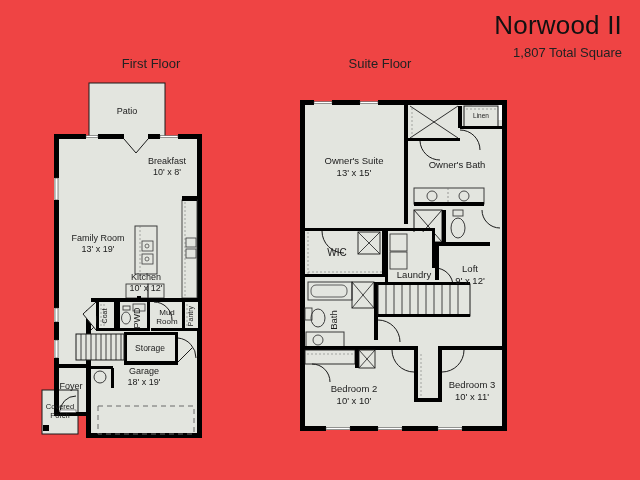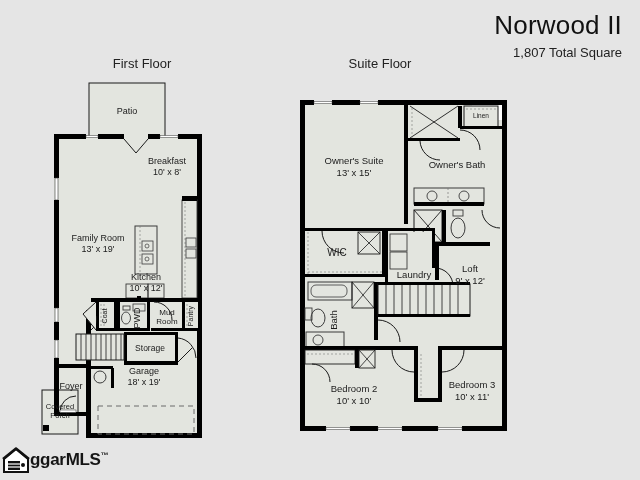--- a/index.html
+++ b/index.html
@@ -13,21 +13,21 @@
     overflow: hidden;
     font-family: "Liberation Sans", sans-serif;
     color: #1a1a1a;
     position: relative;
   }
   #root {
     position: absolute;
     left: 0; top: 0;
     width: 640px;
     height: 480px;
-    background: #e5e5e5;
+    background: #ef4444;
   }
 
   
   .plan-title {
     position: absolute;
     right: 18px;
     top: 10px;
     font-size: 26px;
     letter-spacing: 0.2px;
     color: #111;
@@ -44,21 +44,21 @@
     text-align: right;
     white-space: nowrap;
   }
   .floor-caption {
     position: absolute;
     font-size: 13px;
     color: #222;
     white-space: nowrap;
     text-align: center;
   }
-  #cap-first { left: 62px; top: 56px; width: 160px; }
+  #cap-first { left: 71px; top: 56px; width: 160px; }
   #cap-second { left: 300px; top: 56px; width: 160px; }
 
   
   .floorsvg { position: absolute; }
 
   
   .logo-wrap {
     position: absolute;
     left: 2px;
     bottom: 4px;
@@ -408,25 +408,14 @@
 
     <text x="45" y="228" text-anchor="middle" font-family="Liberation Sans, sans-serif" font-size="9.5" fill="#1a1a1a" transform="rotate(-90 45 228)">Bath</text>
 
     <text x="62" y="300" text-anchor="middle" font-family="Liberation Sans, sans-serif" font-size="9.5" fill="#1a1a1a">Bedroom 2</text>
     <text x="62" y="312" text-anchor="middle" font-family="Liberation Sans, sans-serif" font-size="9.5" fill="#1a1a1a">10' x 10'</text>
 
     <text x="180" y="296" text-anchor="middle" font-family="Liberation Sans, sans-serif" font-size="9.5" fill="#1a1a1a">Bedroom 3</text>
     <text x="180" y="308" text-anchor="middle" font-family="Liberation Sans, sans-serif" font-size="9.5" fill="#1a1a1a">10' x 11'</text>
   </svg>
 
-  <div class="logo-wrap">
-    <svg width="30" height="30" viewBox="0 0 30 30">
-      <path d="M2 14 L14 4 L26 14 L26 27 L2 27 Z" fill="#ffffff" stroke="#111" stroke-width="2"></path>
-      <path d="M1 14 L14 3.5 L27 14" fill="none" stroke="#111" stroke-width="2.4" stroke-linejoin="round"></path>
-      <rect x="6" y="16" width="12" height="9" fill="#111"></rect>
-      <line x1="6" y1="19" x2="18" y2="19" stroke="#fff" stroke-width="1.2"></line>
-      <line x1="6" y1="22" x2="18" y2="22" stroke="#fff" stroke-width="1.2"></line>
-      <circle cx="21" cy="20" r="2" fill="#111"></circle>
-    </svg>
-    <span class="logo-text"><span>ggarMLS</span><span class="logo-tm">™</span></span>
-  </div>
 
 </div>
 
 </body></html>

